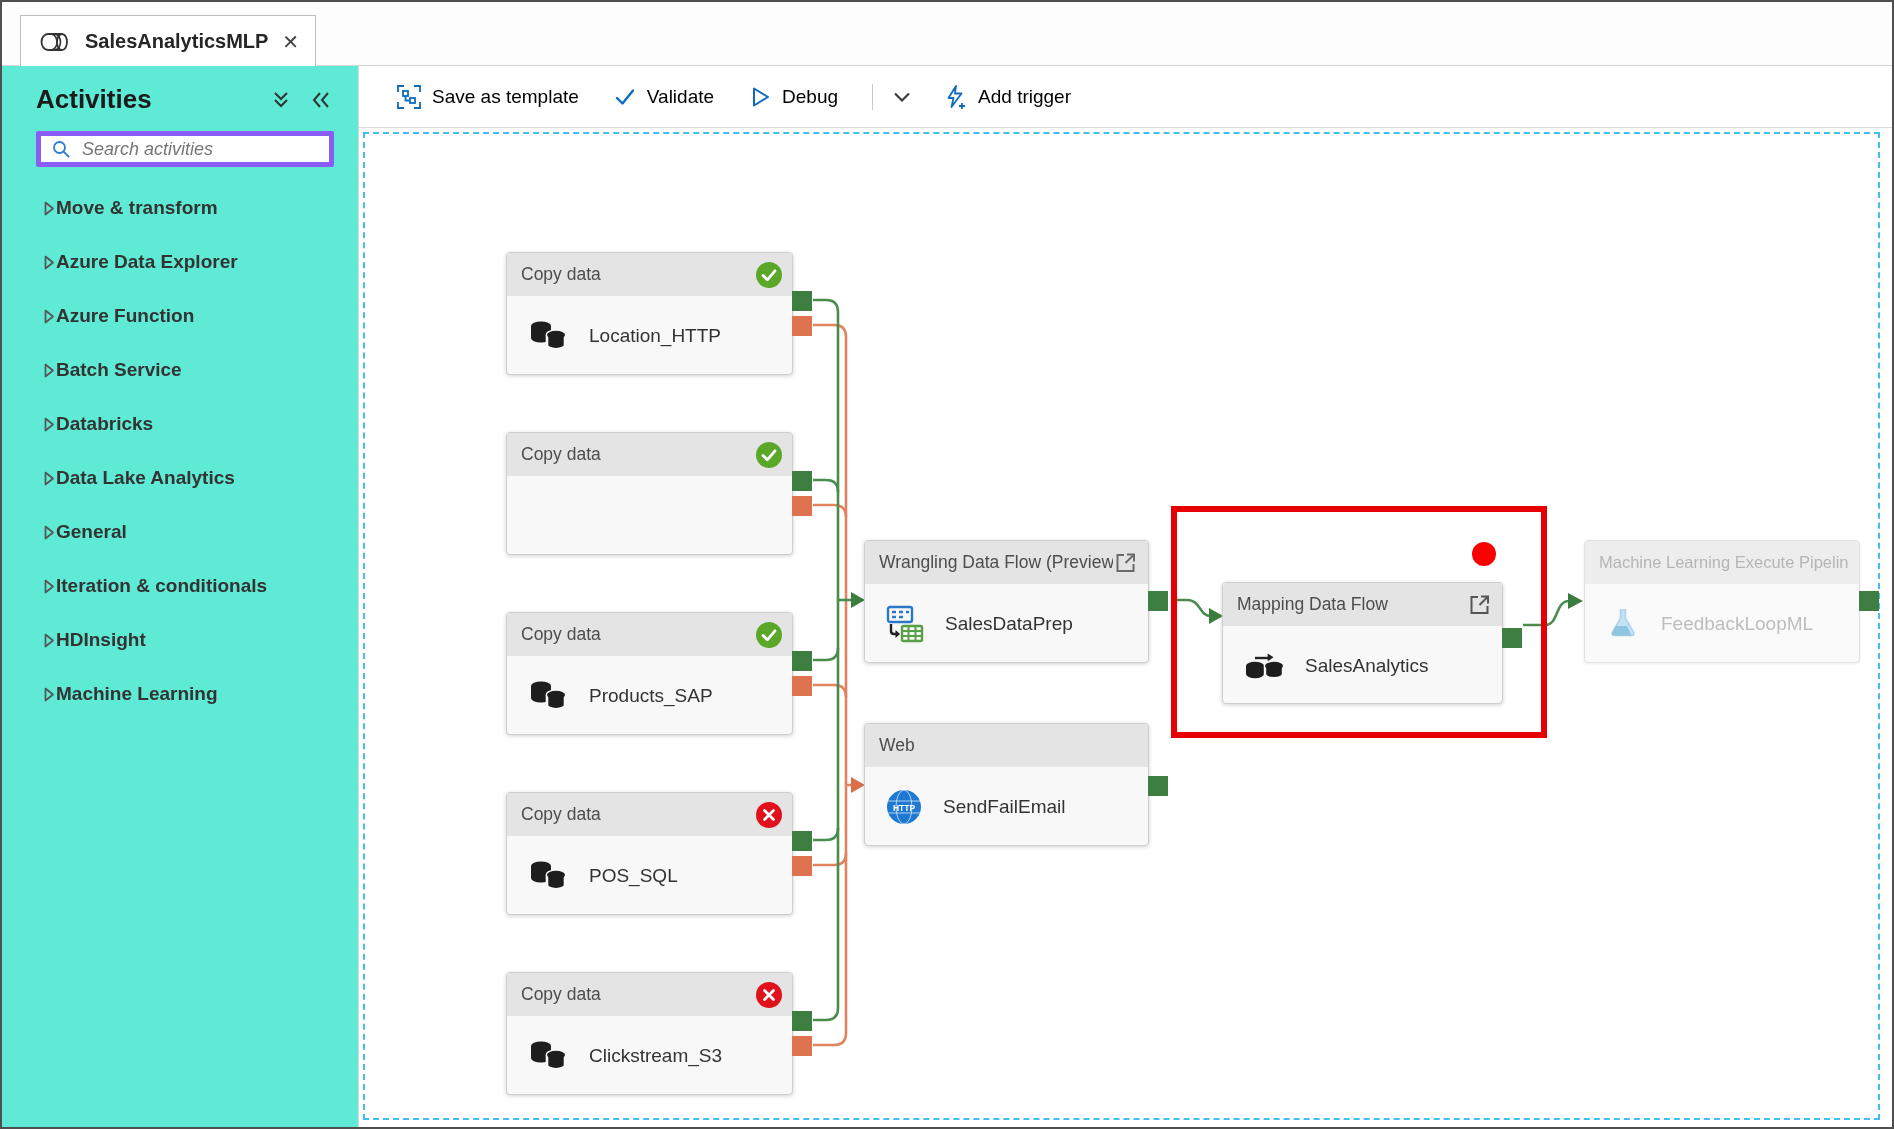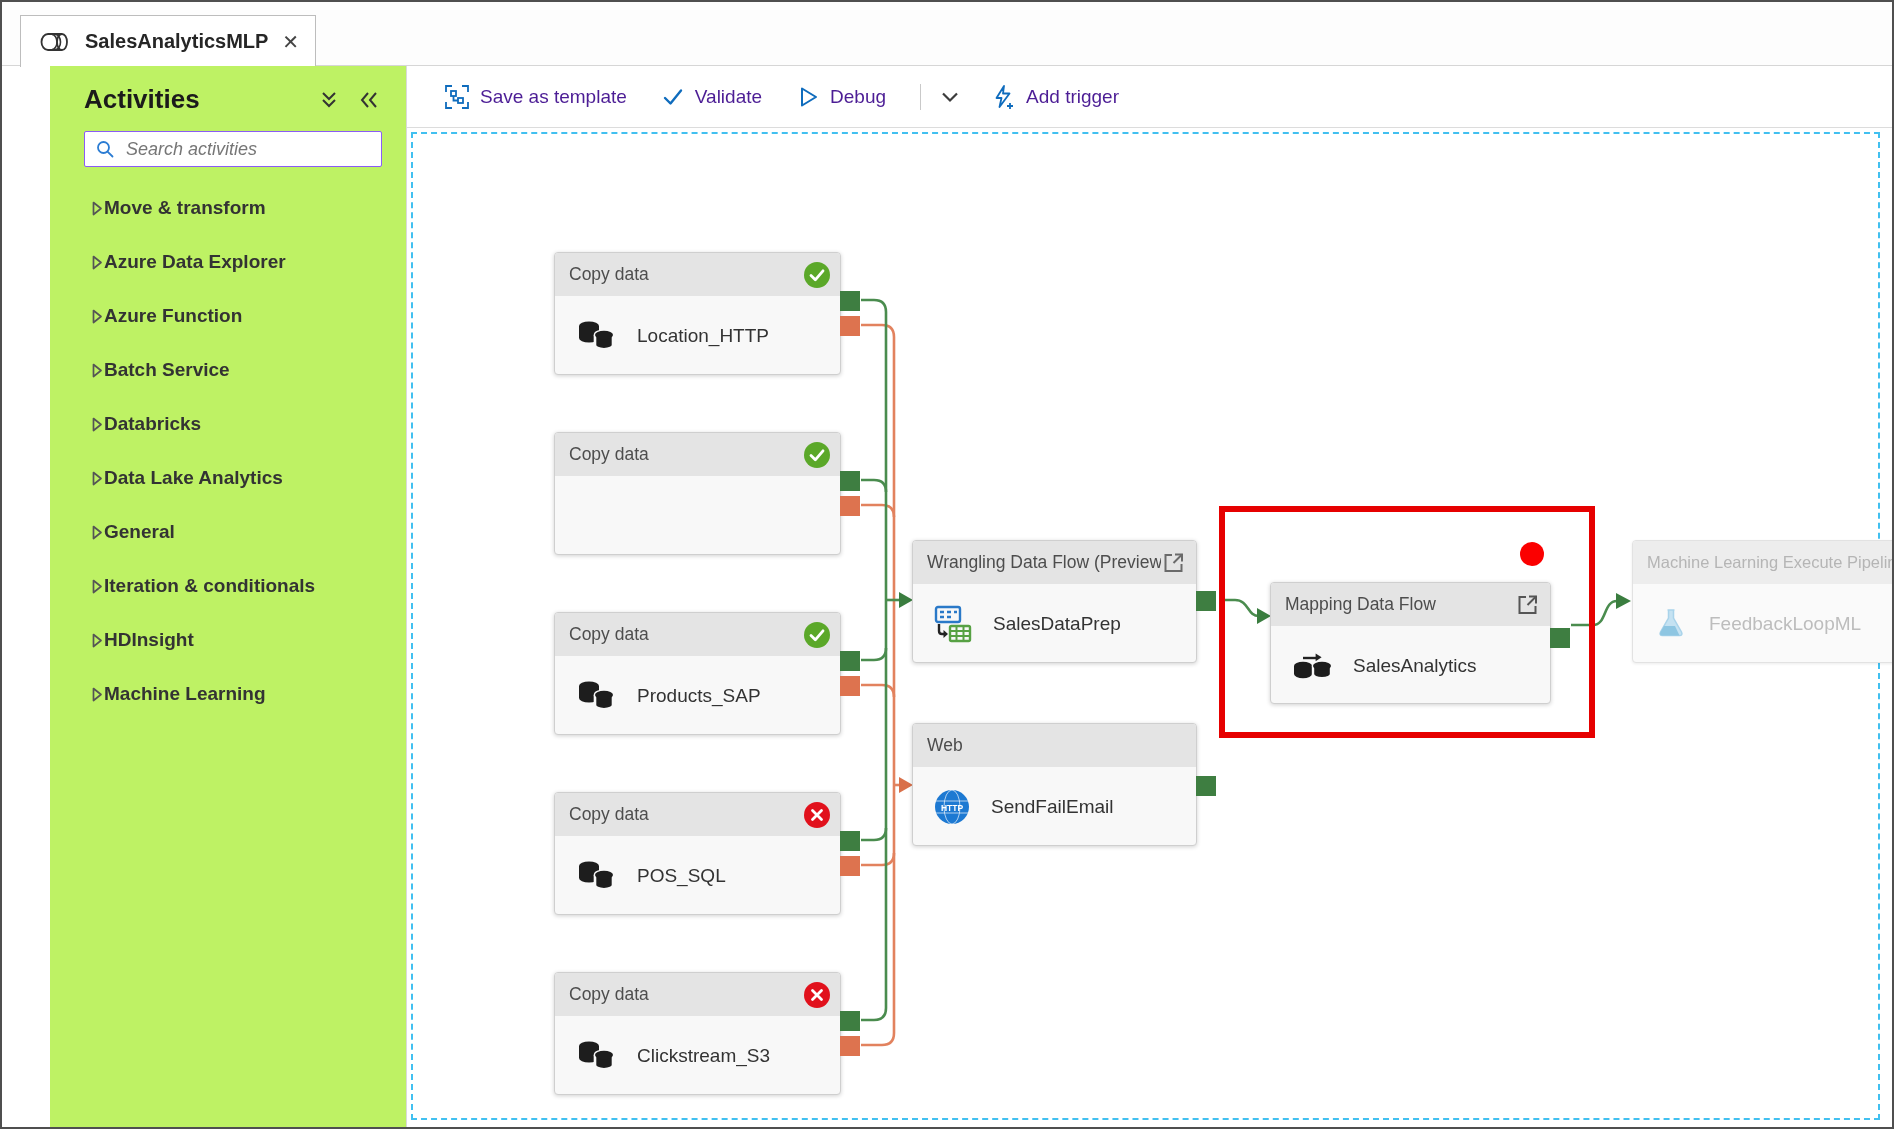--- a/index.html
+++ b/index.html
@@ -13,41 +13,41 @@
   .tabbar{position:relative;height:64px;background:#fdfdfd;border-bottom:1px solid #d6d6d6;}
   .tab{
     position:absolute;left:18px;top:13px;height:52px;width:296px;
     background:#fff;border:1px solid #bdbdbd;border-bottom:none;
     display:flex;align-items:center;gap:14px;padding:0 16px 0 18px;
   }
   .tab-title{font-size:20px;color:#262626;font-weight:600;flex:1;white-space:nowrap;overflow:hidden;}
   .tab-close{font-size:20px;color:#444;cursor:pointer;line-height:1;}
   
   .main{display:flex;height:1061px;}
-  .sidebar{width:357px;border-right:1px solid #d9d9d9;background:#bef264;padding:18px 0 0 0;position:relative;margin-left:48px;}
+  .sidebar{width:357px;border-right:1px solid #d9d9d9;background:#5eead4;padding:18px 0 0 0;position:relative;}
   .sb-head{display:flex;align-items:center;padding:0 24px 0 34px;}
   .sb-title{font-size:26px;font-weight:700;color:#1b1b1b;flex:1;}
   .sb-ico{width:26px;height:22px;margin-left:14px;cursor:pointer;}
   .searchbox{
-    margin:16px 24px 10px 34px;height:36px;border:1px solid #8b5cf6;border-radius:2px;
+    margin:16px 24px 10px 34px;height:36px;border:5px solid #8b5cf6;border-radius:2px;
     display:flex;align-items:center;padding:0 10px;gap:9px;background:#fff;
   }
   .searchbox input{
     border:none;outline:none;flex:1;font-size:18px;font-style:italic;color:#444;
     font-family:"Liberation Sans",sans-serif;background:transparent;
   }
   .searchbox input::placeholder{color:#767676;font-style:italic;}
   .sb-list{margin-top:14px;}
   .sb-item{display:flex;align-items:center;height:54px;padding:0 10px 0 40px;cursor:pointer;}
   .sb-item .caret{flex:0 0 14px;display:flex;}
   .sb-item .lbl{font-size:19px;font-weight:600;color:#333;}
   
   .rightcol{flex:1;display:flex;flex-direction:column;min-width:0;}
   .toolbar{height:62px;border-bottom:1px solid #dcdcdc;display:flex;align-items:center;padding-left:37px;background:#fff;}
-  .tb-btn{display:flex;align-items:center;gap:10px;cursor:pointer;font-size:19px;color:#4c1d95;margin-right:34px;white-space:nowrap;}
+  .tb-btn{display:flex;align-items:center;gap:10px;cursor:pointer;font-size:19px;color:#000000;margin-right:34px;white-space:nowrap;}
   .tb-sep{width:1px;height:26px;background:#c9c9c9;margin:0 18px 0 0;}
   .tb-chevron{margin-right:30px;cursor:pointer;display:flex;}
   
   .canvas{position:relative;flex:1;background:#fff;overflow:hidden;}
   .canvas-dashed{position:absolute;left:4px;top:4px;right:12px;bottom:7px;border:2px dashed #41c0f0;pointer-events:none;}
   svg.wires{position:absolute;left:0;top:0;pointer-events:none;}
   
   .node{
     position:absolute;height:123px;background:#f8f8f8;border:1px solid #cfcfcf;border-radius:4px;
     box-shadow:0 1px 4px rgba(0,0,0,0.18);cursor:pointer;

